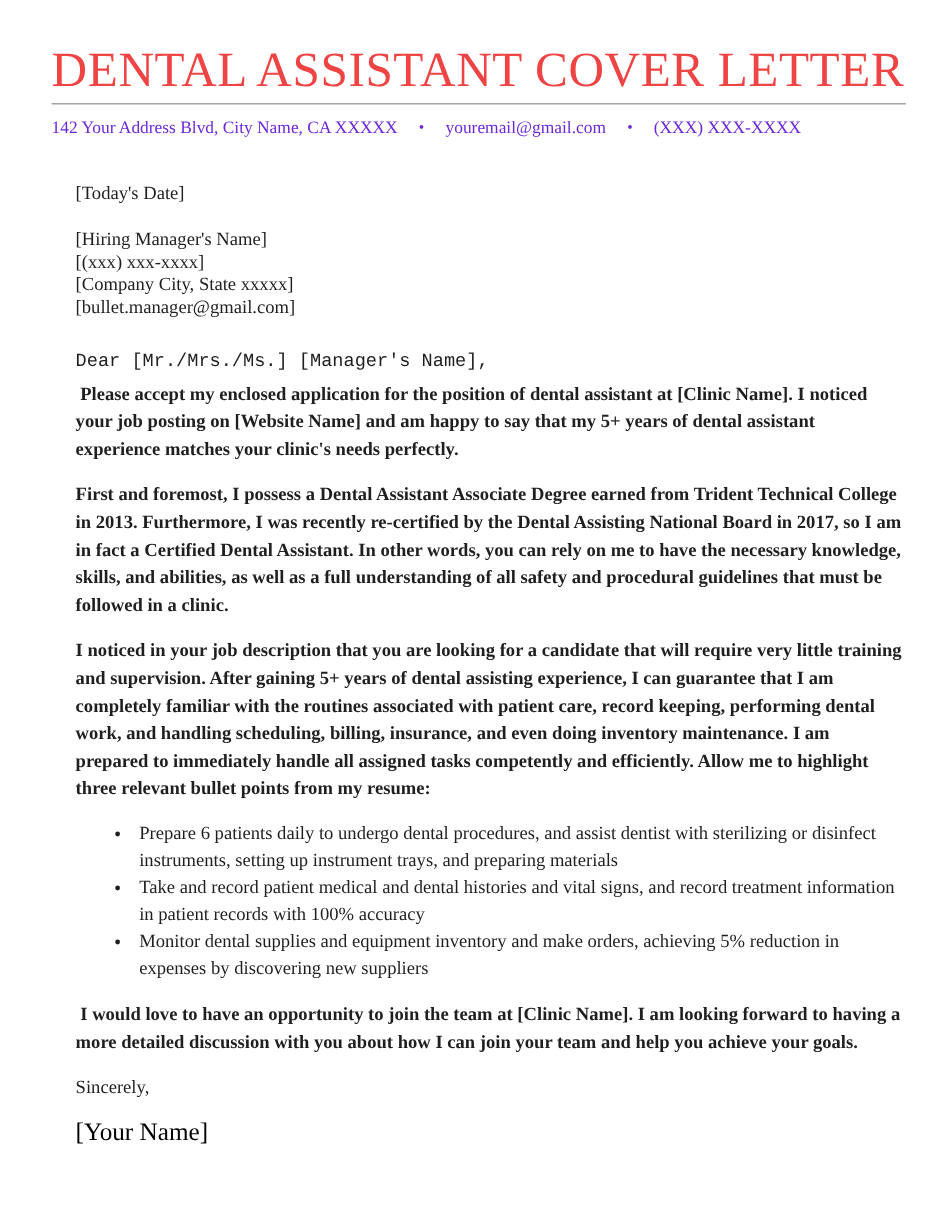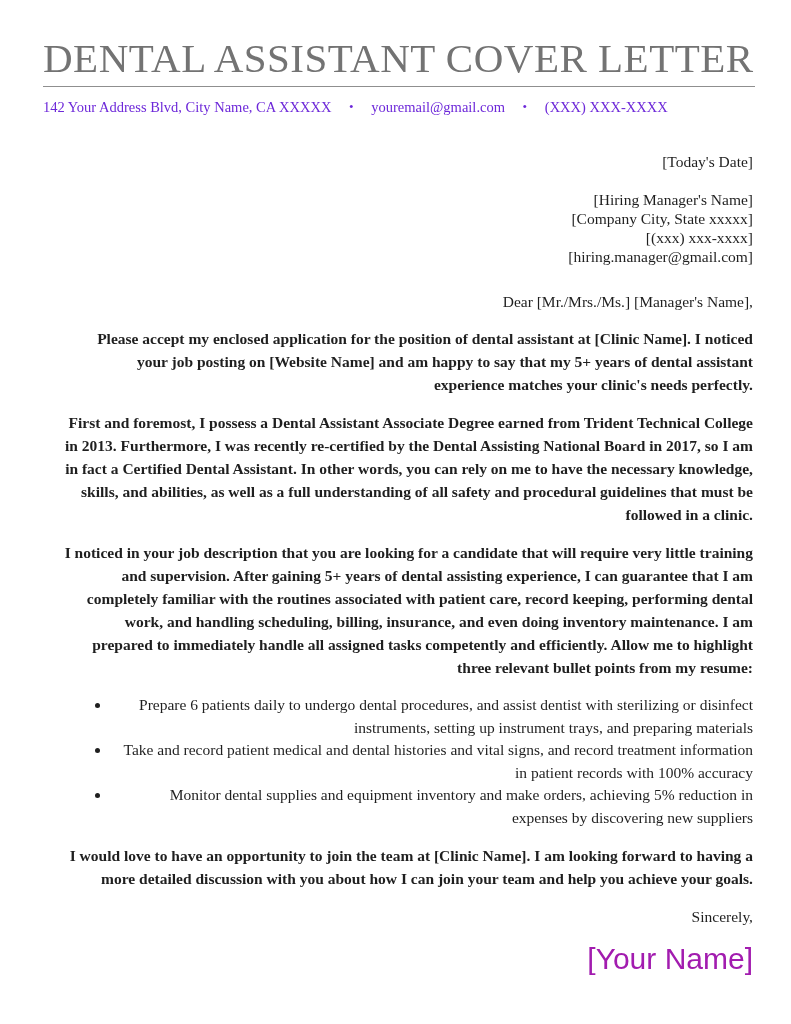--- a/index.html
+++ b/index.html
@@ -16,21 +16,21 @@
     padding: 38px 43px 20px 43px;
     overflow: hidden;
   }
   
   .letter-title {
     font-family: "Liberation Serif", serif;
     font-weight: 500;
     font-size: 41px;
     line-height: 1.0;
     letter-spacing: 0.5px;
-    color: #737373;
+    color: #ef4444;
     white-space: nowrap;
   }
   .title-divider {
     border: none;
     border-top: 1.5px solid #8f8f8f;
     margin: 7px 0 0 0;
     width: 712px;
   }
   .contact-line {
     margin-top: 12px;
@@ -44,52 +44,51 @@
     position: relative;
     top: -1px;
   }
   
   .letter-body {
     margin-left: 20px;
     margin-top: 36px;
     width: 690px;
     font-size: 15.5px;
     line-height: 23px;
-    text-align: right;
   }
   .letter-body p { white-space: pre-wrap; }
   .date-line {
     line-height: 19px;
     margin-bottom: 19px;
   }
   .recipient-block {
     margin-top: 12px;
     margin-bottom: 24px;
   }
   .recipient-block p {
     line-height: 19px;
   }
-  .salutation { margin-bottom: 14px; }
+  .salutation { margin-bottom: 4px; font-family: Liberation Mono, monospace; }
   .para { margin-bottom: 15px; font-weight: bold; }
   .highlights {
     list-style: disc;
     margin: 8px 0 14px 0;
     padding-left: 48px;
   }
   .highlights li {
     line-height: 22.6px;
     padding-left: 5px;
   }
   .valediction { margin-top: 15px; margin-bottom: 14px; }
   .signature {
-    font-family: Liberation Sans, sans-serif;
-    font-size: 30px;
+    font-family: Liberation Serif, serif;
+    font-size: 21px;
     line-height: 1.1;
     margin-top: 6px;
-    color: #a21caf;
+    color: #000000;
   }
 </style>
 </head>
 <body>
 
 <div class="page">
 
   <header>
     <h1 class="letter-title">DENTAL ASSISTANT COVER LETTER</h1>
     <hr class="title-divider">
@@ -101,23 +100,23 @@
       <span>(XXX) XXX-XXXX</span>
     </div>
   </header>
 
   <main class="letter-body">
 
     <p class="date-line">[Today's Date]</p>
 
     <div class="recipient-block">
       <p>[Hiring Manager's Name]</p>
+      <p>[(xxx) xxx-xxxx]</p>
       <p>[Company City, State xxxxx]</p>
-      <p>[(xxx) xxx-xxxx]</p>
-      <p>[hiring.manager@gmail.com]</p>
+      <p>[bullet.manager@gmail.com]</p>
     </div>
 
     <p class="salutation">Dear [Mr./Mrs./Ms.] [Manager's Name],</p>
 
     <p class="para"> Please accept my enclosed application for the position of dental assistant at [Clinic Name]. I noticed your job posting on [Website Name] and am happy to say that my 5+ years of dental assistant experience matches your clinic's needs perfectly.</p>
 
     <p class="para">First and foremost, I possess a Dental Assistant Associate Degree earned from Trident Technical College in 2013. Furthermore, I was recently re-certified by the Dental Assisting National Board in 2017, so I am in fact a Certified Dental Assistant. In other words, you can rely on me to have the necessary knowledge, skills, and abilities, as well as a full understanding of all safety and procedural guidelines that must be followed in a clinic.</p>
 
     <p class="para">I noticed in your job description that you are looking for a candidate that will require very little training and supervision. After gaining 5+ years of dental assisting experience, I can guarantee that I am completely familiar with the routines associated with patient care, record keeping, performing dental work, and handling scheduling, billing, insurance, and even doing inventory maintenance. I am prepared to immediately handle all assigned tasks competently and efficiently. Allow me to highlight three relevant bullet points from my resume:</p>
 

